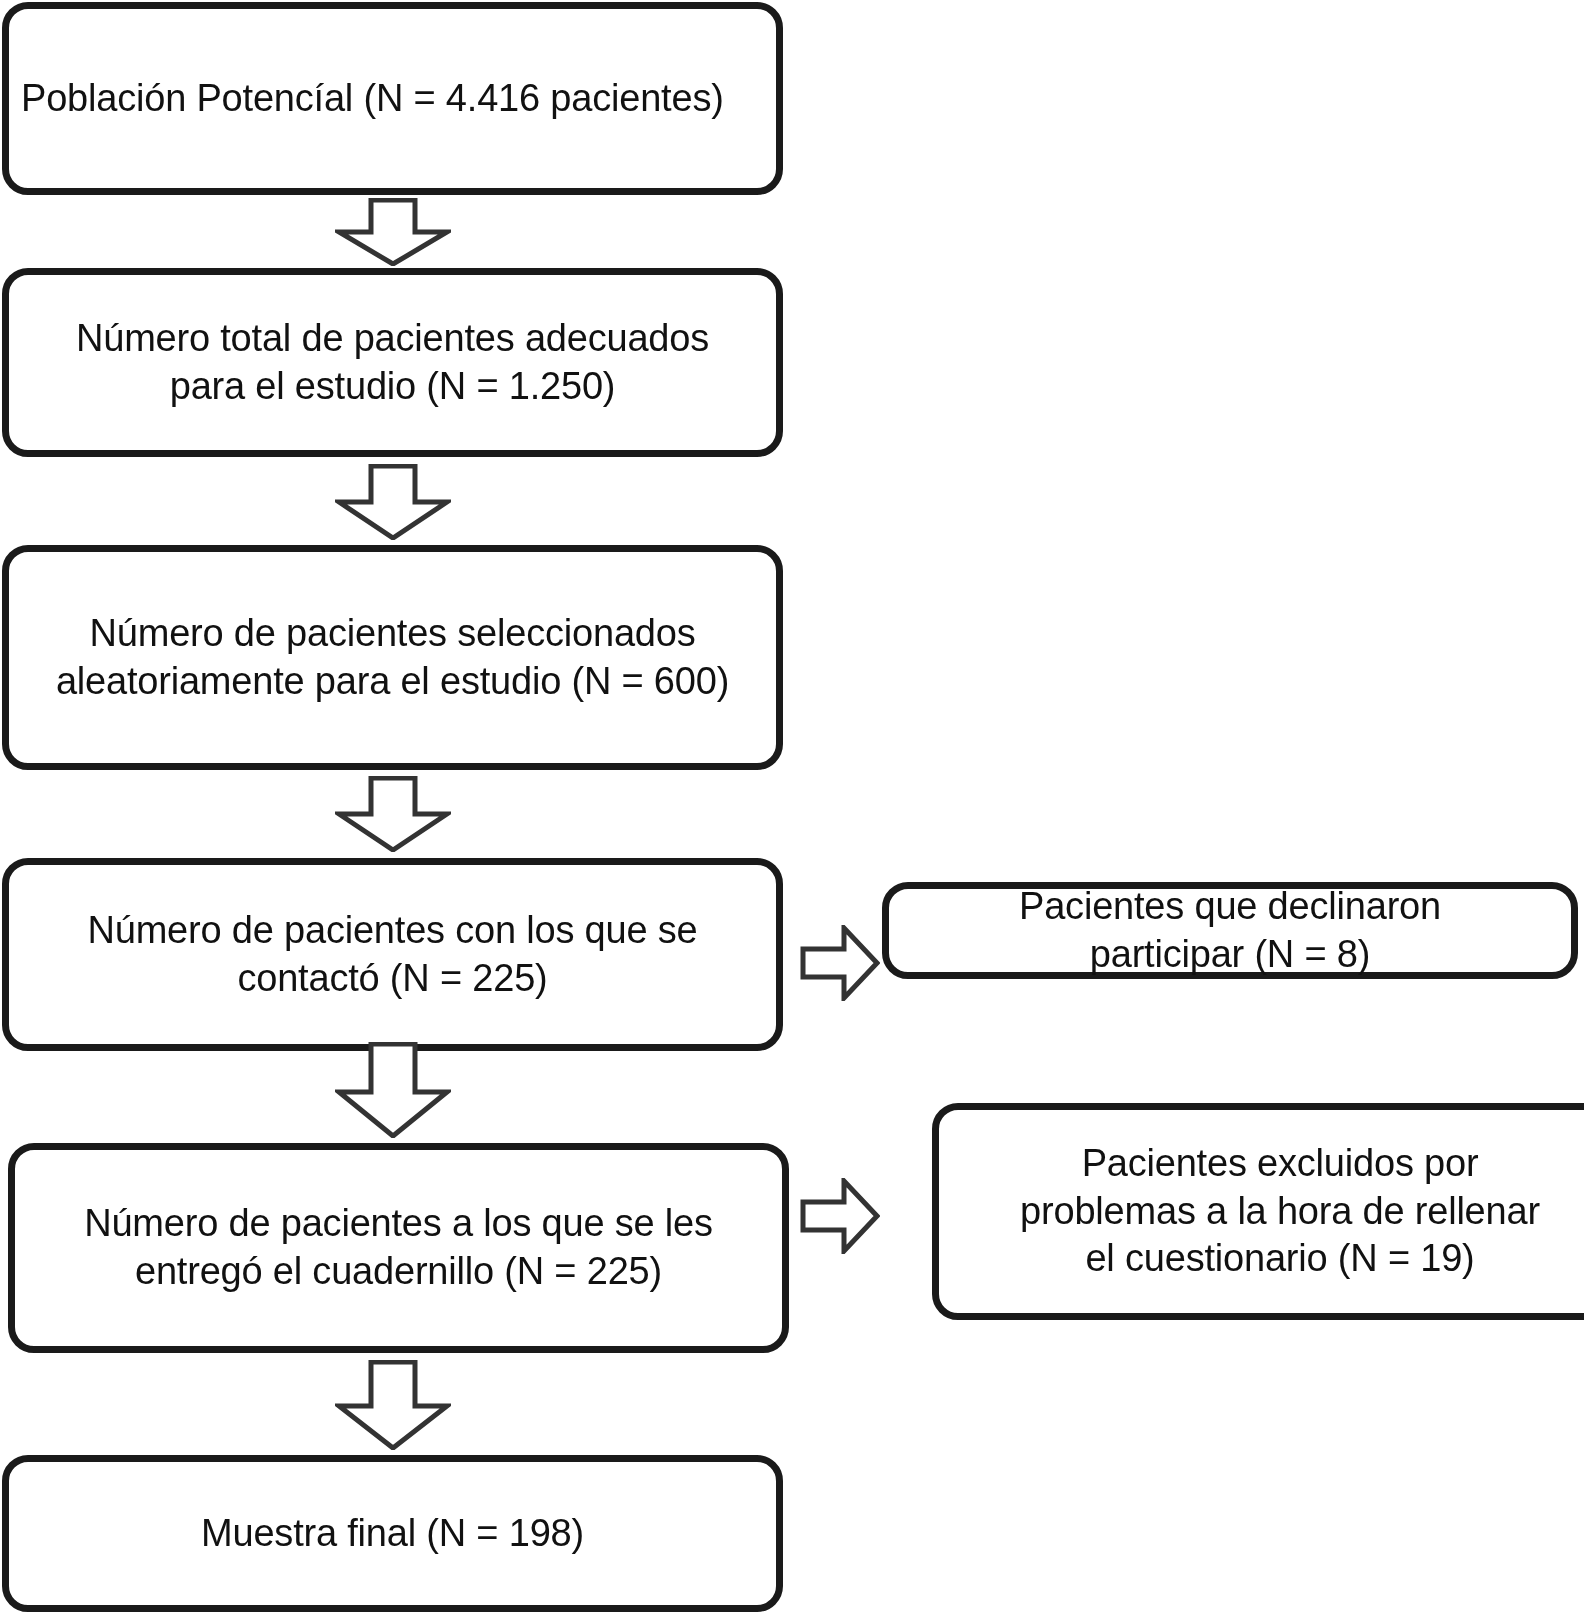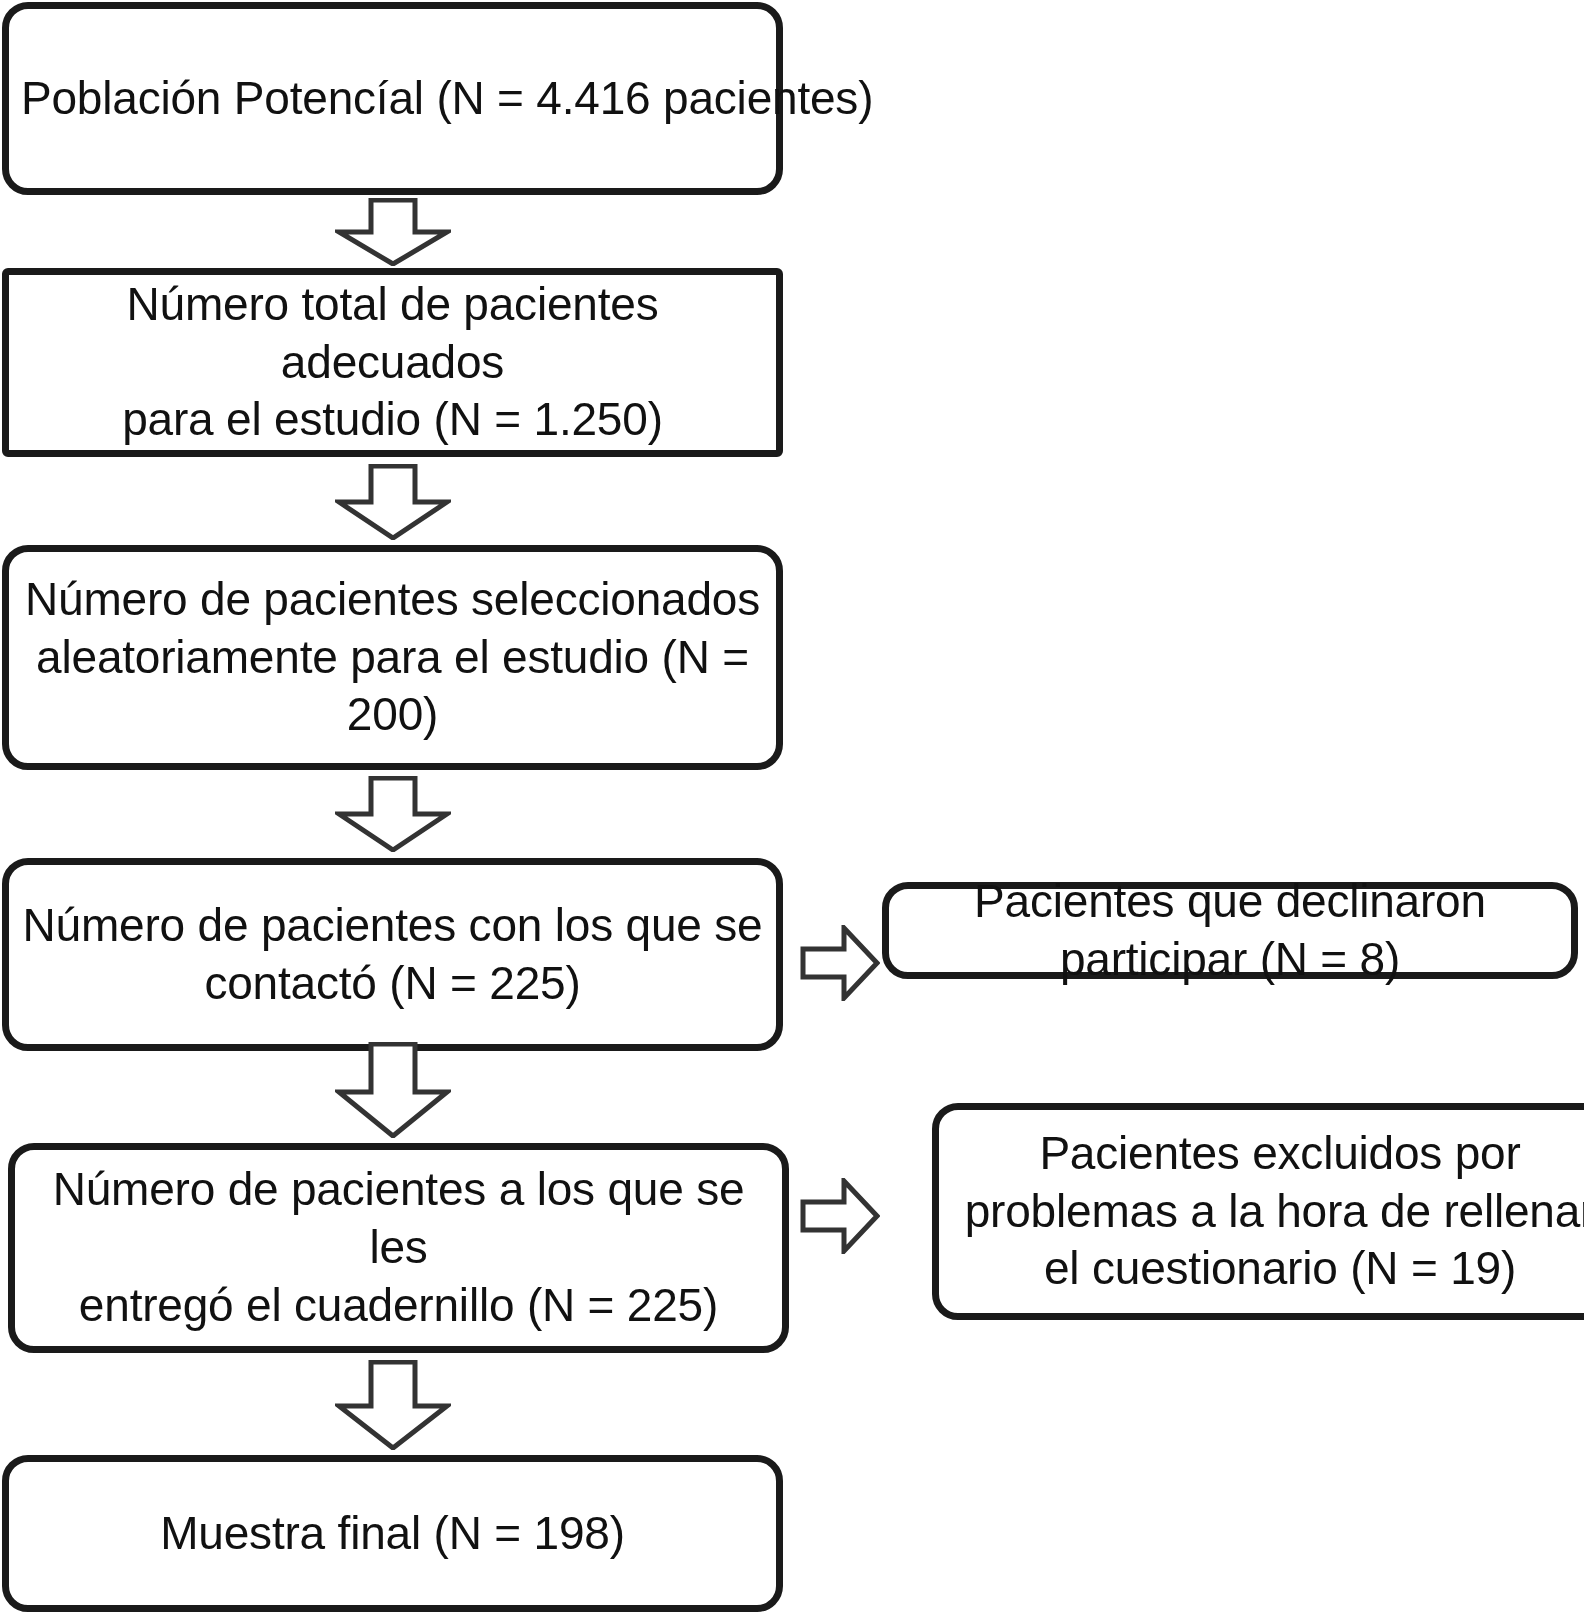--- a/index.html
+++ b/index.html
@@ -20,21 +20,21 @@
     box-sizing: border-box;
     border: 7px solid #1a1a1a;
     border-radius: 26px;
     background: #ffffff;
     display: flex;
     align-items: center;
     justify-content: center;
     text-align: center;
   }
   .node .label {
-    font-size: 46px;
+    font-size: 38px;
     line-height: 1.26;
     color: #111111;
     letter-spacing: -0.2px;
     white-space: pre-line;
     padding: 0 10px;
   }
   
   .node.overflow-label {
     justify-content: flex-start;
     overflow: visible;
@@ -52,28 +52,28 @@
 </style>
 </head>
 <body>
 
 <div id="canvas">
 
   <div class="node overflow-label" style="left:2px; top:2px; width:781px; height:193px;">
     <span class="label">Población Potencíal (N = 4.416 pacientes)</span>
   </div>
 
-  <div class="node" style="left:2px; top:268px; width:781px; height:189px;border-radius:6px;">
+  <div class="node" style="left:2px; top:268px; width:781px; height:189px;">
     <span class="label">Número total de pacientes adecuados
 para el estudio (N = 1.250)</span>
   </div>
 
   <div class="node" style="left:2px; top:545px; width:781px; height:225px;">
     <span class="label">Número de pacientes seleccionados
-aleatoriamente para el estudio (N = 200)</span>
+aleatoriamente para el estudio (N = 600)</span>
   </div>
 
   <div class="node" style="left:2px; top:858px; width:781px; height:193px;">
     <span class="label">Número de pacientes con los que se
 contactó (N = 225)</span>
   </div>
 
   <div class="node" style="left:8px; top:1143px; width:781px; height:210px;">
     <span class="label">Número de pacientes a los que se les
 entregó el cuadernillo (N = 225)</span>

